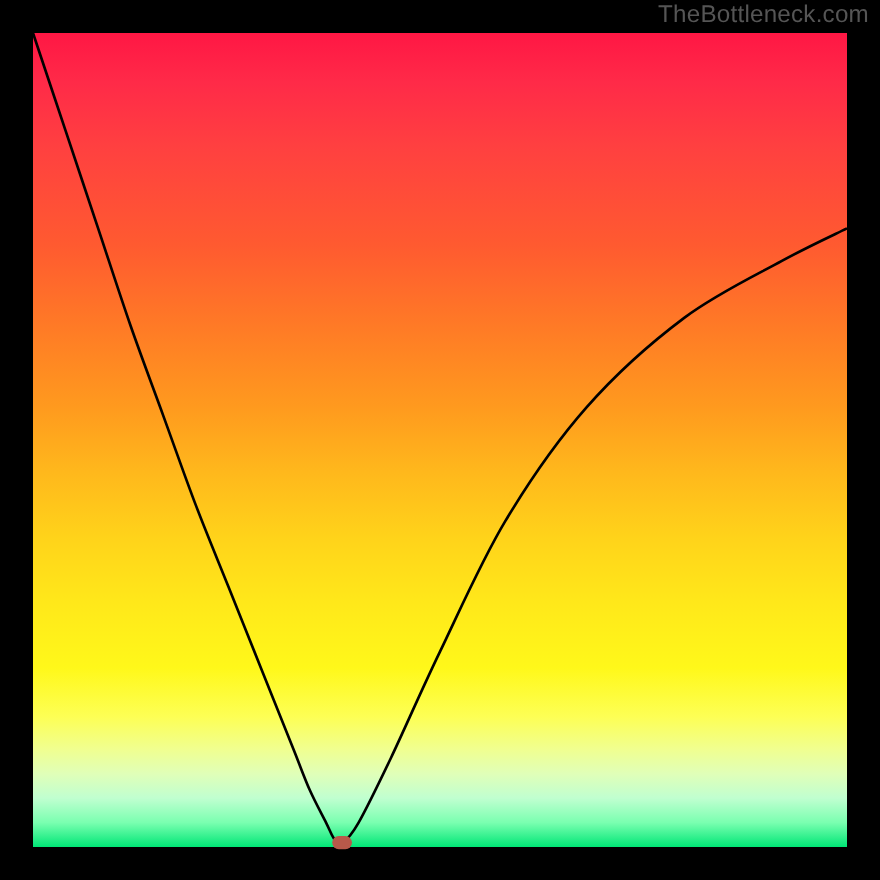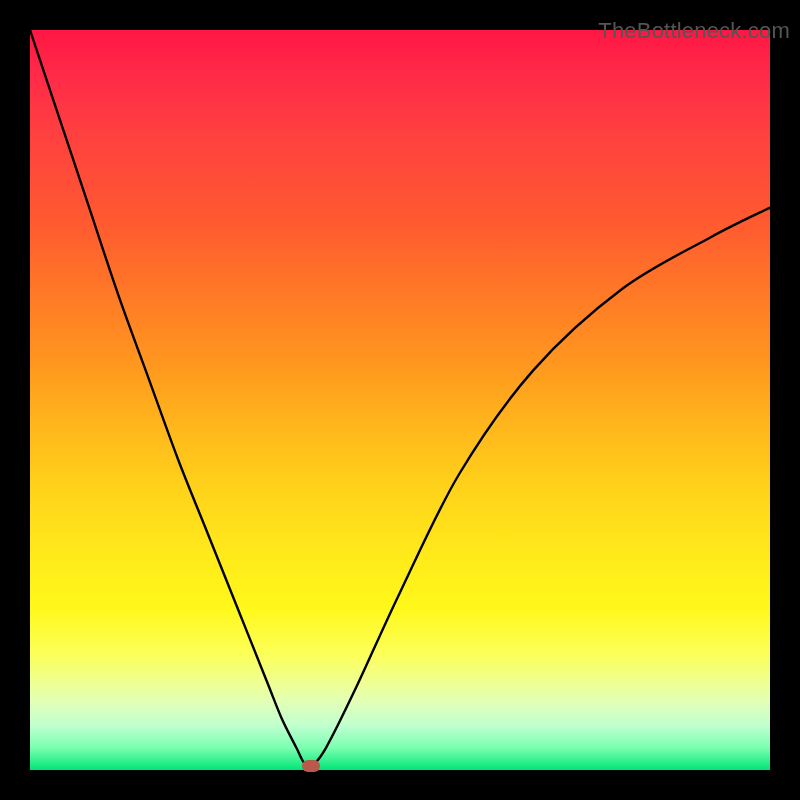--- a/index.html
+++ b/index.html
@@ -5,21 +5,21 @@
   * { margin: 0; padding: 0; box-sizing: border-box; }
   body {
     width: 800px;
     height: 800px;
     background: #000;
     position: relative;
     overflow: hidden;
   }
   .watermark {
     position: absolute;
-    top: 18px;
+    top: 0;
     right: 10px;
     color: #555;
     font-family: Arial, Helvetica, sans-serif;
     font-size: 22px;
     font-weight: 500;
     z-index: 10;
     letter-spacing: 0.2px;
   }
   .plot {
     position: absolute;

